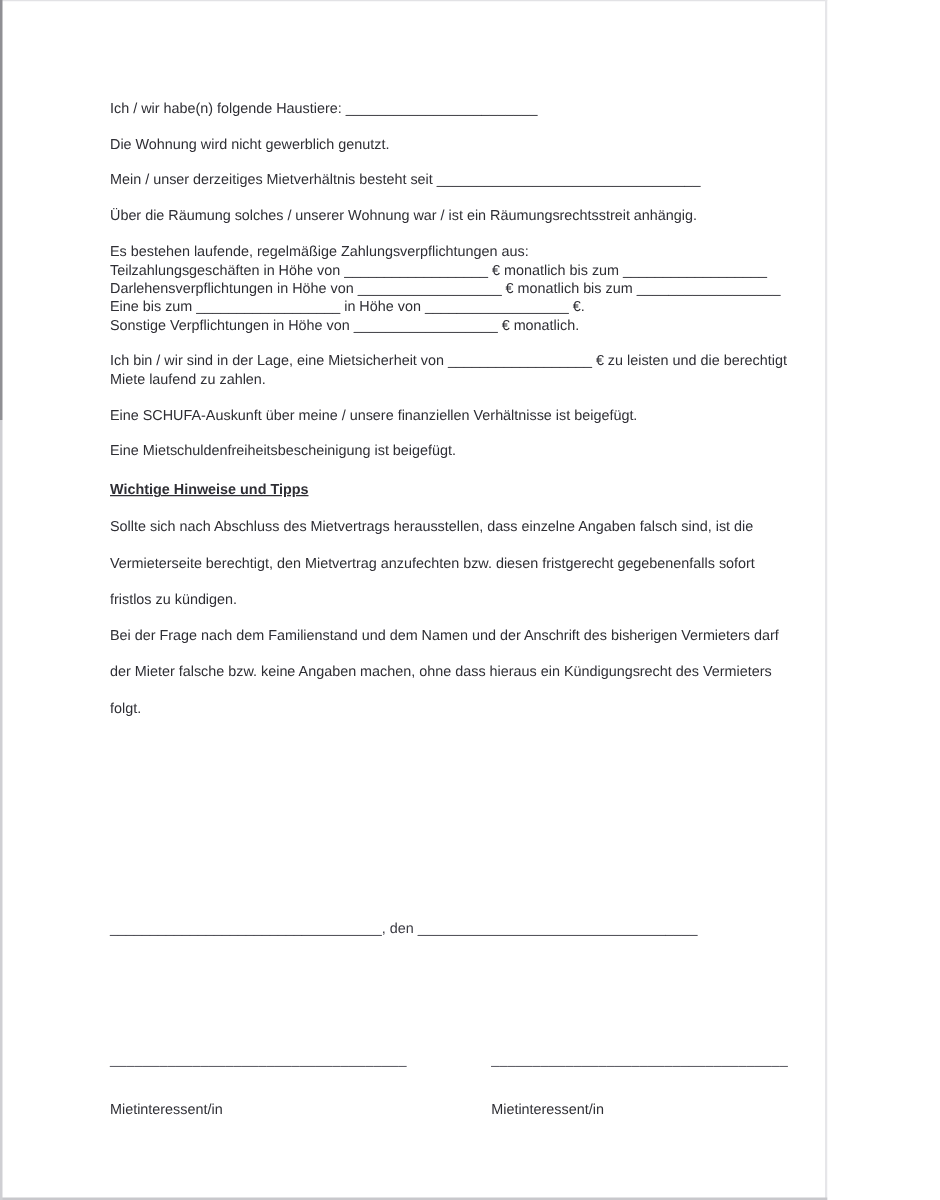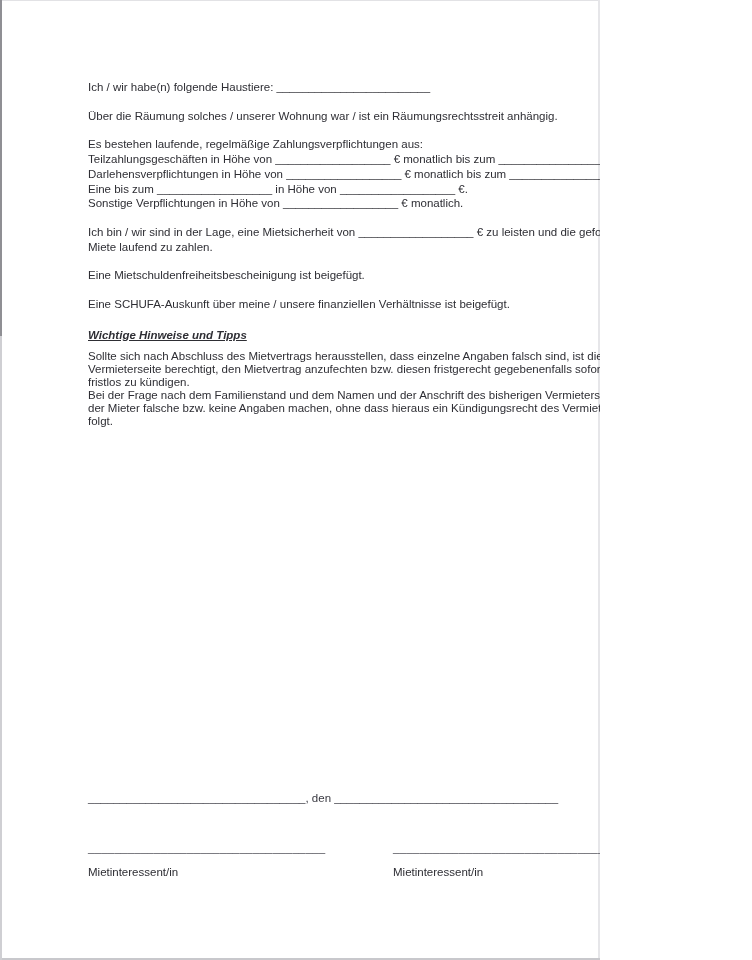--- a/index.html
+++ b/index.html
@@ -2,21 +2,21 @@
 <html lang="de"><head>
 <meta charset="utf-8">
 <style>
   html, body {
     margin: 0;
     padding: 0;
     background: #ffffff;
   }
   .page {
     position: relative;
-    width: 600px;
+    width: 662px;
     height: 960px;
     background: #ffffff;
     font-family: "Liberation Sans", sans-serif;
     color: #2e2e34;
     overflow: hidden;
   }
   
   .edge-top {
     position: absolute; left: 0; top: 0; right: 0; height: 1px;
     background: #e2e2e5;
@@ -48,78 +48,79 @@
   .para {
     margin: 0 0 14px 0;
     white-space: pre;
   }
   .hints-title {
     margin: 16px 0 8px 0;
     font-size: 11.5px;
     font-weight: bold;
     text-decoration: underline;
     white-space: pre;
-    font-style: italic;
   }
   .hints-body {
     margin: 0;
     white-space: pre;
-    line-height: 13px;
+    line-height: 29px;
   }
 
   .place-date {
     position: absolute;
     left: 88px;
-    top: 792px;
+    top: 737px;
     font-size: 11.5px;
     white-space: pre;
     color: #3a3a42;
   }
   .sig-block {
     position: absolute;
     top: 842px;
     font-size: 11.5px;
   }
   .sig-block.left  { left: 88px; }
   .sig-block.right { left: 393px; }
   .sig-line {
     display: block;
     white-space: pre;
     color: #4a4a52;
     letter-spacing: 0.2px;
   }
   .sig-label {
     display: block;
-    margin-top: 12px;
+    margin-top: 28px;
     color: #2e2e34;
   }
 </style>
 </head>
 <body>
 
 <div class="page">
 
   <div class="edge-top"></div>
   <div class="edge-right"></div>
   <div class="edge-bottom"></div>
   <div class="edge-left-dark"></div>
   <div class="edge-left-light"></div>
 
   <div class="content">
     <p class="para">Ich / wir habe(n) folgende Haustiere: ________________________</p>
+    <p class="para">Die Wohnung wird nicht gewerblich genutzt.</p>
+    <p class="para">Mein / unser derzeitiges Mietverhältnis besteht seit _________________________________</p>
     <p class="para">Über die Räumung solches / unserer Wohnung war / ist ein Räumungsrechtsstreit anhängig.</p>
     <p class="para">Es bestehen laufende, regelmäßige Zahlungsverpflichtungen aus:
 Teilzahlungsgeschäften in Höhe von __________________ € monatlich bis zum __________________
 Darlehensverpflichtungen in Höhe von __________________ € monatlich bis zum __________________
 Eine bis zum __________________ in Höhe von __________________ €.
 Sonstige Verpflichtungen in Höhe von __________________ € monatlich.</p>
-    <p class="para">Ich bin / wir sind in der Lage, eine Mietsicherheit von __________________ € zu leisten und die geforderte
+    <p class="para">Ich bin / wir sind in der Lage, eine Mietsicherheit von __________________ € zu leisten und die berechtigt
 Miete laufend zu zahlen.</p>
+    <p class="para">Eine SCHUFA-Auskunft über meine / unsere finanziellen Verhältnisse ist beigefügt.</p>
     <p class="para">Eine Mietschuldenfreiheitsbescheinigung ist beigefügt.</p>
-    <p class="para">Eine SCHUFA-Auskunft über meine / unsere finanziellen Verhältnisse ist beigefügt.</p>
 
     <h2 class="hints-title">Wichtige Hinweise und Tipps</h2>
     <p class="hints-body">Sollte sich nach Abschluss des Mietvertrags herausstellen, dass einzelne Angaben falsch sind, ist die
 Vermieterseite berechtigt, den Mietvertrag anzufechten bzw. diesen fristgerecht gegebenenfalls sofort
 fristlos zu kündigen.
 Bei der Frage nach dem Familienstand und dem Namen und der Anschrift des bisherigen Vermieters darf
 der Mieter falsche bzw. keine Angaben machen, ohne dass hieraus ein Kündigungsrecht des Vermieters
 folgt.</p>
   </div>
 

